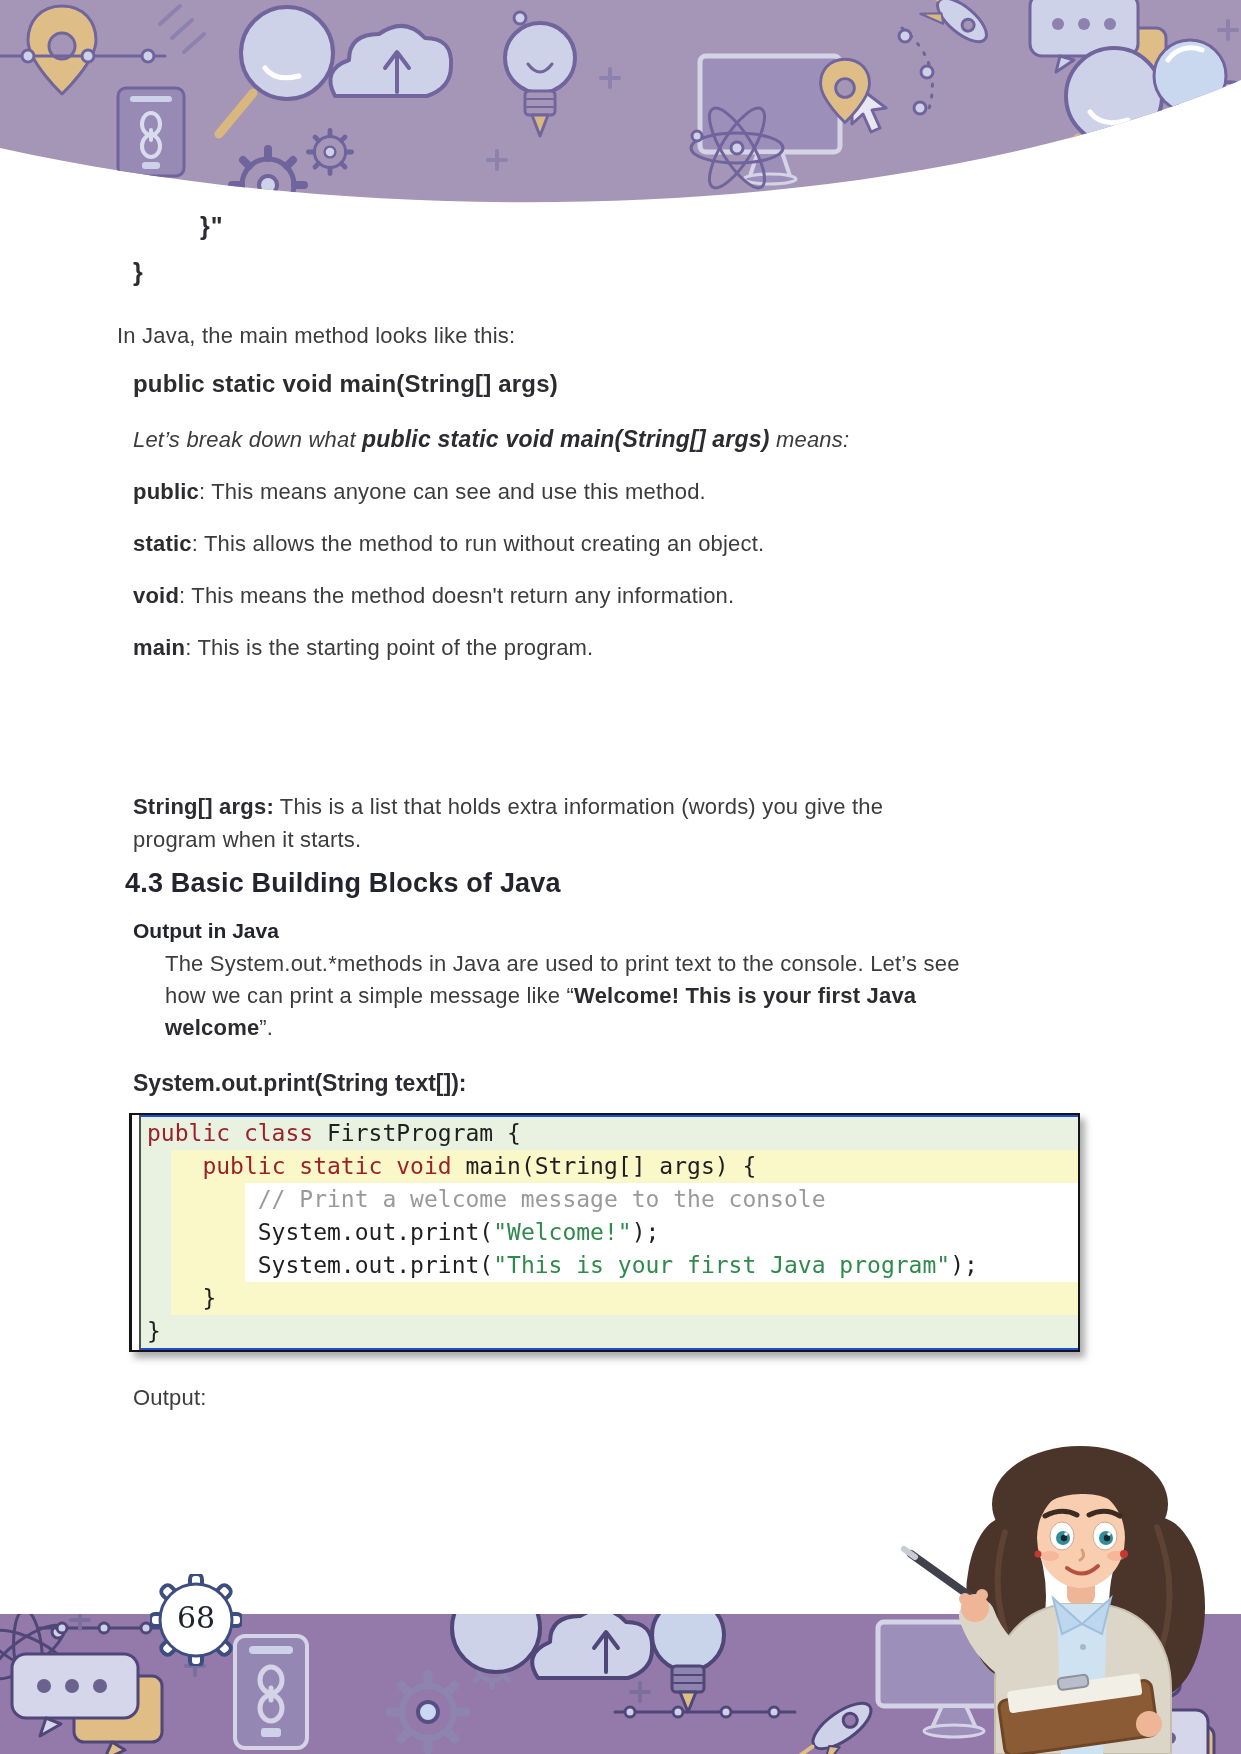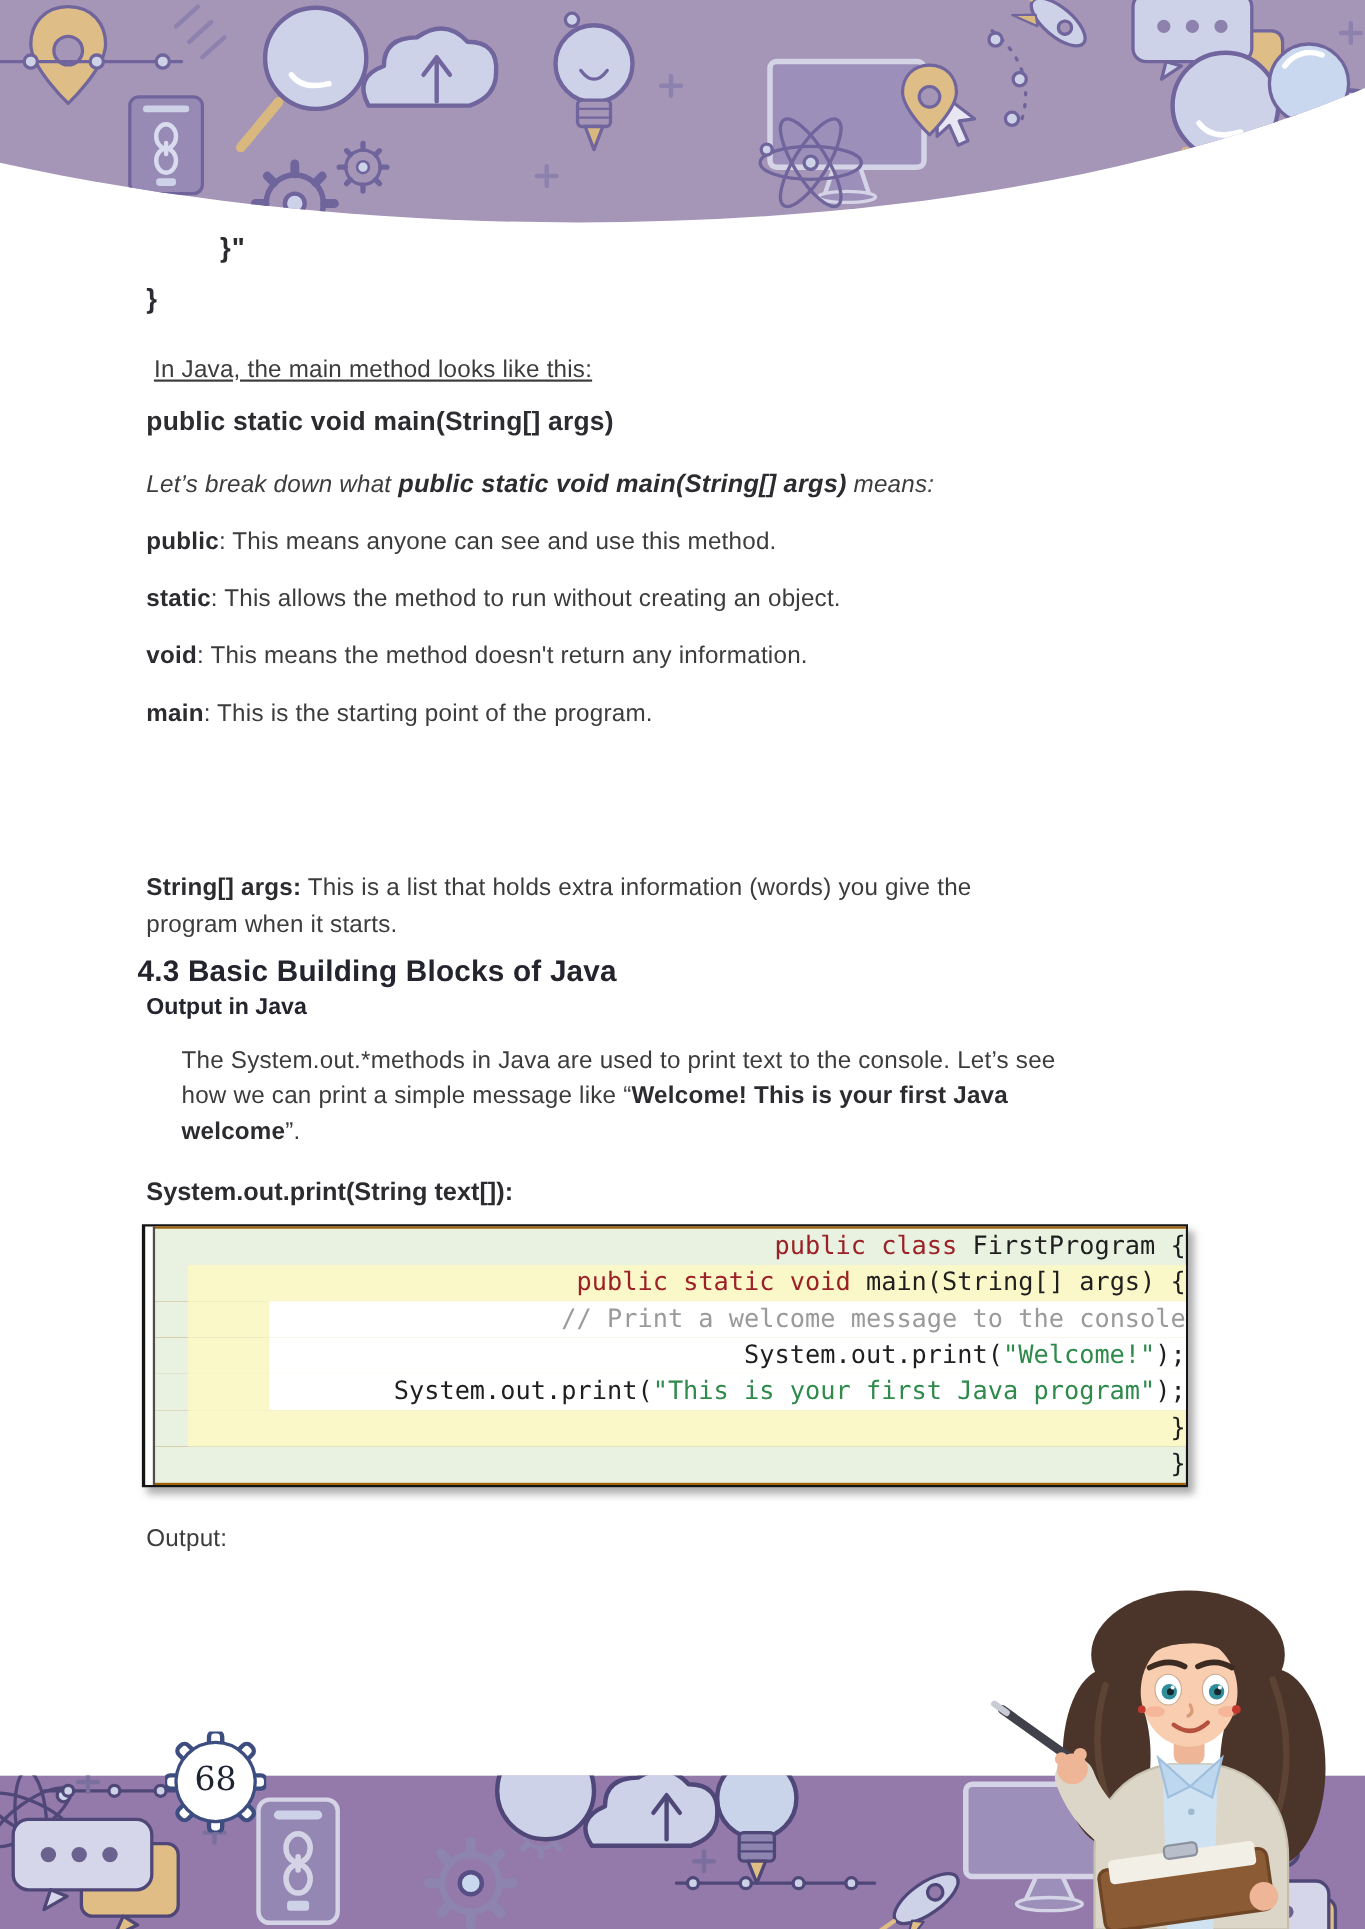--- a/index.html
+++ b/index.html
@@ -5,27 +5,27 @@
   html,body{margin:0;padding:0;background:#e8e8e8;}
   .page{position:relative;width:1241px;height:1754px;background:#ffffff;overflow:hidden;
         font-family:"Liberation Sans",sans-serif;color:#3f3f3f;margin:0 auto;}
   .abs{position:absolute;}
   
   .t-body{font-size:22px;line-height:31px;letter-spacing:.2px;color:#3c3c3e;}
   .b{font-weight:bold;color:#2b2b30;}
   .brace{font-weight:bold;font-size:25px;color:#2b2b30;letter-spacing:1px;}
   .sig{font-size:24px;font-weight:bold;color:#2b2b30;letter-spacing:.2px;}
   .h2{font-size:27px;font-weight:bold;color:#23242e;letter-spacing:.2px;}
-  .h3{font-size:21px;font-weight:bold;color:#23242e;}
+  .h3{font-size:21px;font-weight:bold;color:#23242e;margin-top:15px;}
   .mlabel{font-size:23px;font-weight:bold;color:#2b2b30;}
   
   .code-block{position:absolute;left:129px;top:1113px;width:946px;background:#ffffff;
               border:2px solid #141414;border-left-width:3px;
               box-shadow:5px 6px 7px rgba(70,70,70,.45);}
-  .code-inner{margin-left:7px;border-left:2px solid #4f4f4f;background:#a16207;padding:2px 0;text-align:right;}
+  .code-inner{margin-left:7px;border-left:2px solid #4f4f4f;background:#1d4ed8;padding:2px 0;}
   .code-row{position:relative;height:33px;background:#e9f1e1;}
   .code-row.scope-method::before,.code-row.scope-body::before{
       content:'';position:absolute;left:30px;right:0;top:0;bottom:0;background:#faf7c8;}
   .code-row.scope-body::after{
       content:'';position:absolute;left:104px;right:0;top:0;bottom:0;background:#ffffff;}
   .code-text{position:relative;z-index:3;white-space:pre;padding-left:6px;
              font-family:"DejaVu Sans Mono",monospace;font-size:23px;line-height:33px;color:#1f1f1f;}
   .tok-kw{color:#9c2127;}
   .tok-str{color:#2f8a4c;}
   .tok-com{color:#9a9a9a;}
@@ -179,21 +179,21 @@
       <g transform="translate(1190,76)">
         <circle r="36" fill="#c9d8ee" stroke="#70659c" stroke-width="3"></circle>
         <path d="M-22,-16 a28,28 0 0 1 34,-10" stroke="#ffffff" stroke-width="5" fill="none"></path>
       </g>
     </g>
   </svg>
 
   <div class="abs brace" style="left:200px;top:212px;">}"</div>
   <div class="abs brace" style="left:133px;top:258px;">}</div>
 
-  <div class="abs t-body" style="left:140px;top:320px;text-decoration:underline;">In Java, the main method looks like this:</div>
+  <div class="abs t-body" style="left:117px;top:320px;">In Java, the main method looks like this:</div>
 
   <div class="abs sig" style="left:133px;top:370px;">public static void main(String[] args)</div>
 
   <div class="abs t-body" style="left:133px;top:424px;font-style:italic;">
     <span>Let’s break down what </span><span class="b" style="font-size:23px">public static void main(String[] args)</span><span> means:</span>
   </div>
 
   <div class="abs t-body" style="left:133px;top:476px;">
     <span class="b">public</span><span>: This means anyone can see and use this method.</span>
   </div>

